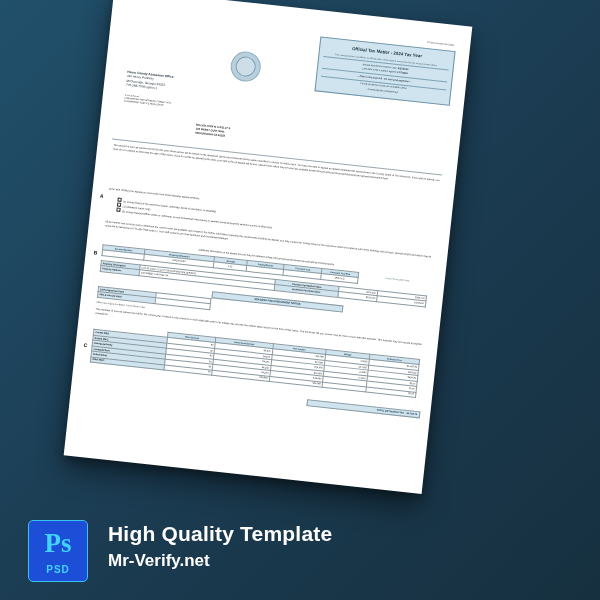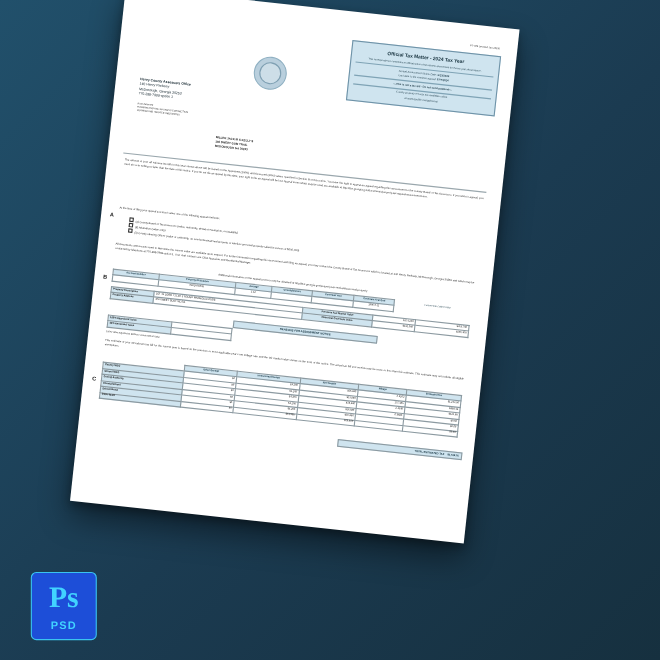--- a/index.html
+++ b/index.html
@@ -310,13 +310,17 @@
 
     </div>
   </div>
 </div>
 
 <div id="brand">
   <div class="psd">
     <div class="ps">Ps</div>
     <div class="tag">PSD</div>
   </div>
+  <div class="btext">
+    <div class="t1">High Quality Template</div>
+    <div class="t2">Mr-Verify.net</div>
+  </div>
 </div>
 
 </body></html>

